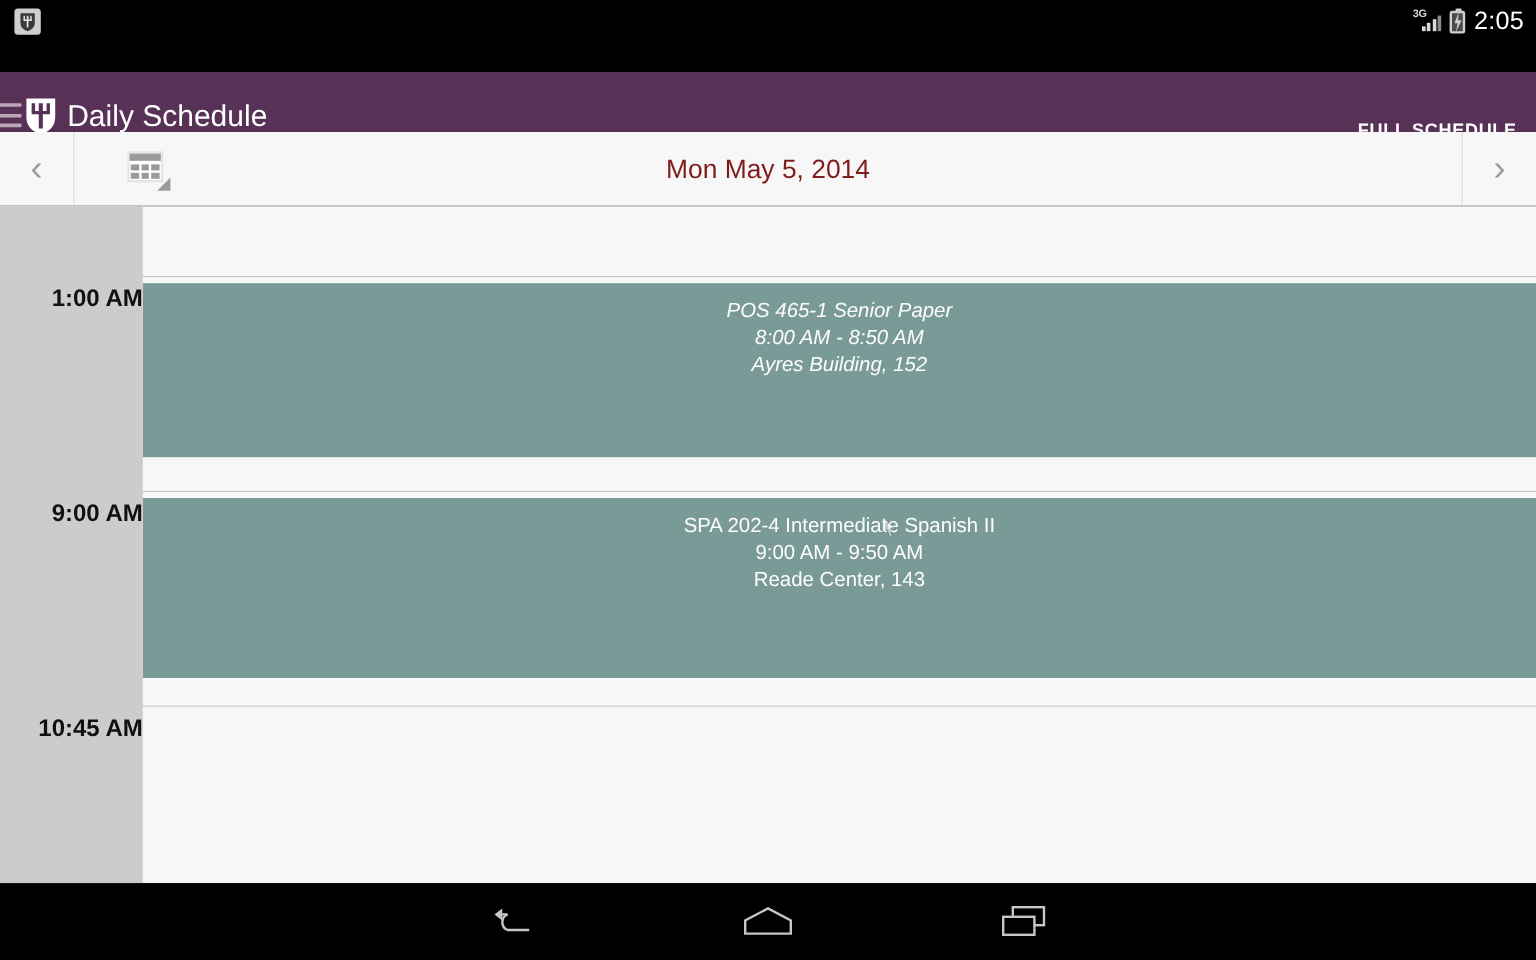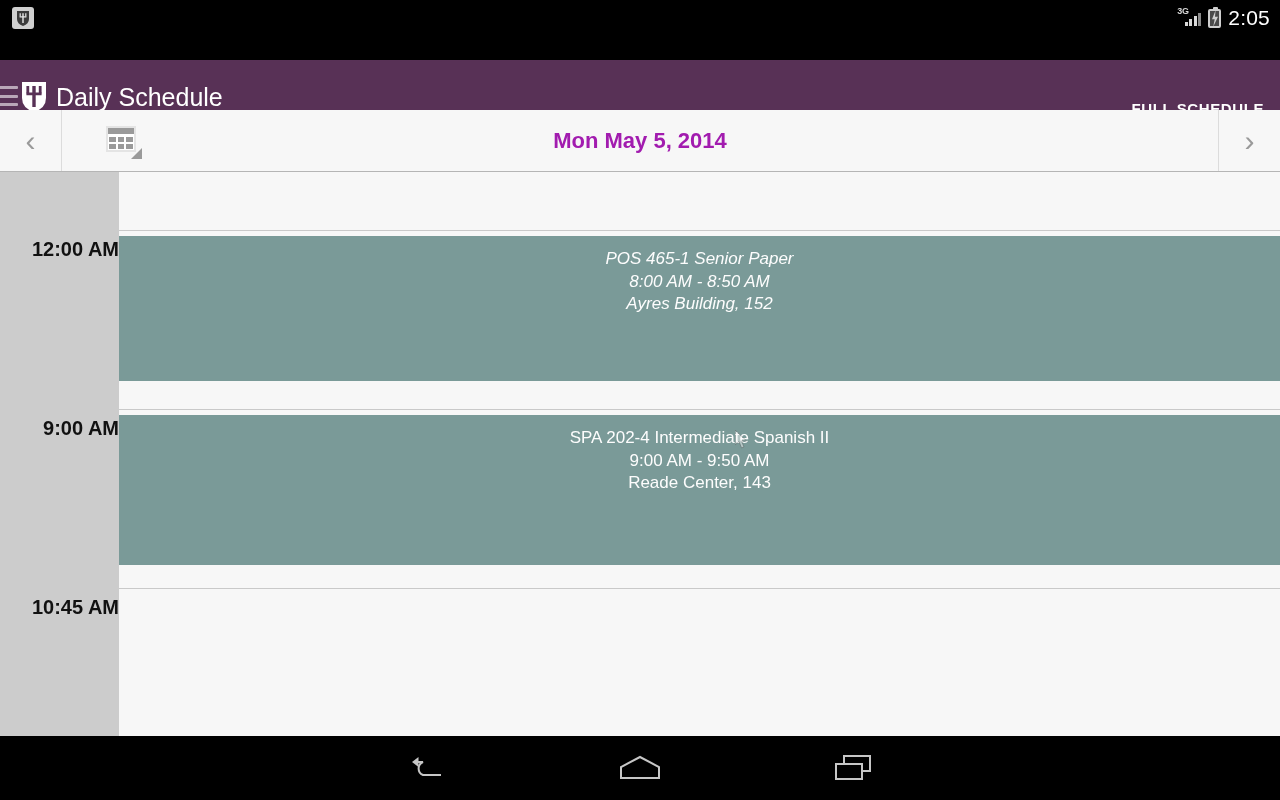--- a/index.html
+++ b/index.html
@@ -105,21 +105,21 @@
     display:grid; grid-template-columns:repeat(3,1fr); gap:2px;
   }
   .cal-icon .cal-cells i { display:block; height:5px; background:#9a9a9a; }
   .cal-icon .cal-tri {
     position:absolute; right:-2px; bottom:-3px; width:0; height:0;
     border-left:11px solid transparent; border-bottom:11px solid #9a9a9a;
   }
   .date-label {
     position:absolute; left:0; top:0; width:1280px; height:61px;
     display:flex; align-items:center; justify-content:center;
-    font-size:22px; font-weight:bold; color:#a21caf;
+    font-size:22px; font-weight:normal; color:#7f1d1d;
     pointer-events:none;
   }
 
   
   .daygrid {
     position:absolute; left:0; top:172px; width:1280px; height:564px;
     background:#f7f7f7; overflow:hidden;
   }
   .gutter {
     position:absolute; left:0; top:0; width:119px; height:564px;
@@ -227,21 +227,21 @@
     <div class="nav-next">›</div>
   </div>
 
   <div class="daygrid">
     <div class="gutter"></div>
 
     <div class="hourline" style="top:58px;"></div>
     <div class="hourline" style="top:237px;"></div>
     <div class="hourline" style="top:416px;"></div>
 
-    <div class="hourlabel" style="top:67px;">12:00 AM</div>
+    <div class="hourlabel" style="top:67px;">1:00 AM</div>
     <div class="hourlabel" style="top:246px;">9:00 AM</div>
     <div class="hourlabel" style="top:425px;">10:45 AM</div>
 
     <div class="event" style="top:64px; height:145px;font-style:italic;">
       <div class="ev-line">POS 465-1 Senior Paper</div>
       <div class="ev-line">8:00 AM - 8:50 AM</div>
       <div class="ev-line">Ayres Building, 152</div>
     </div>
 
     <div class="event" style="top:243px; height:150px;">

